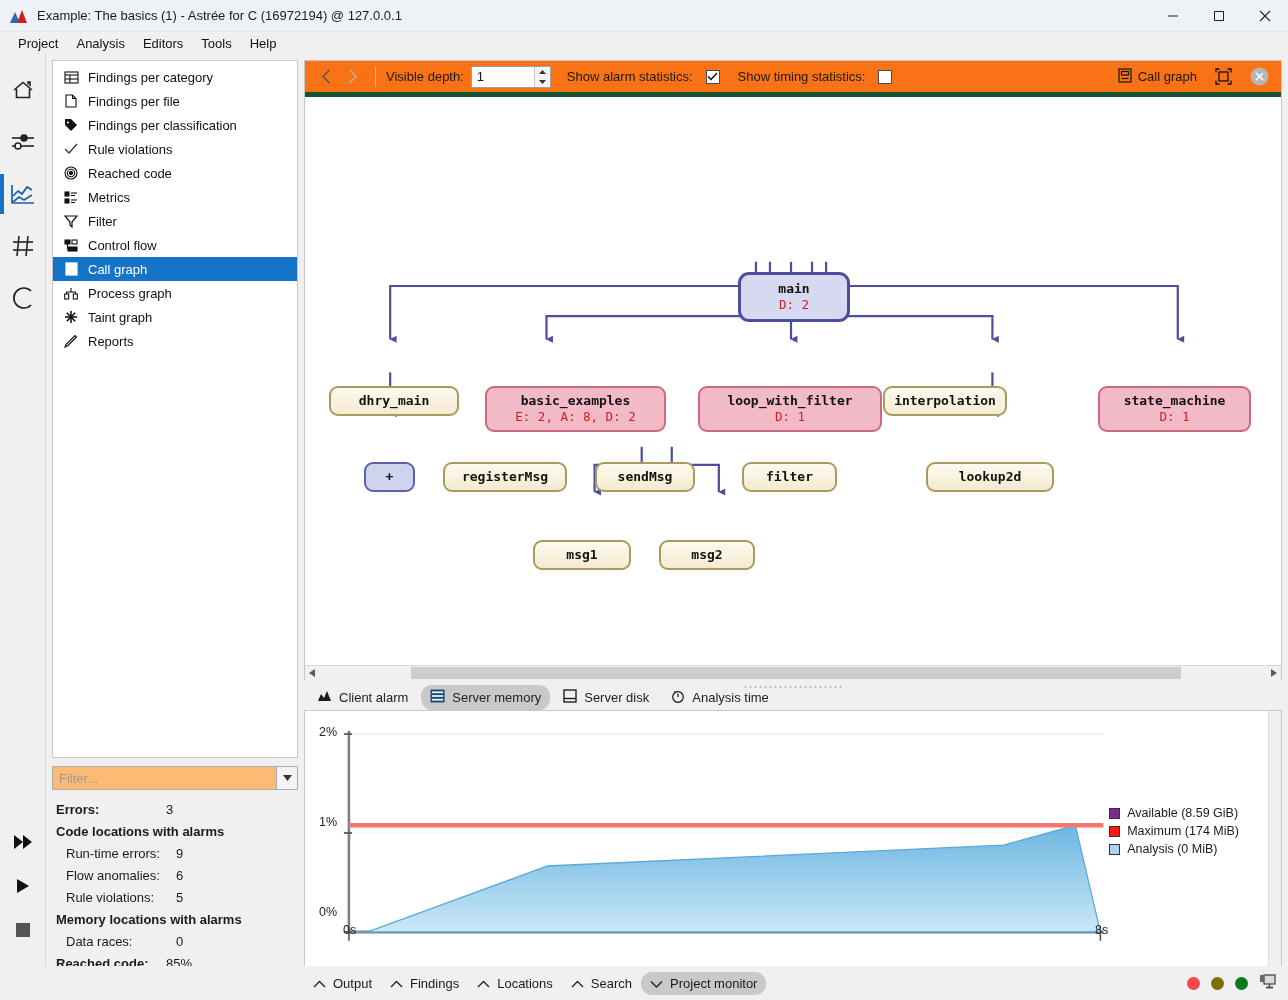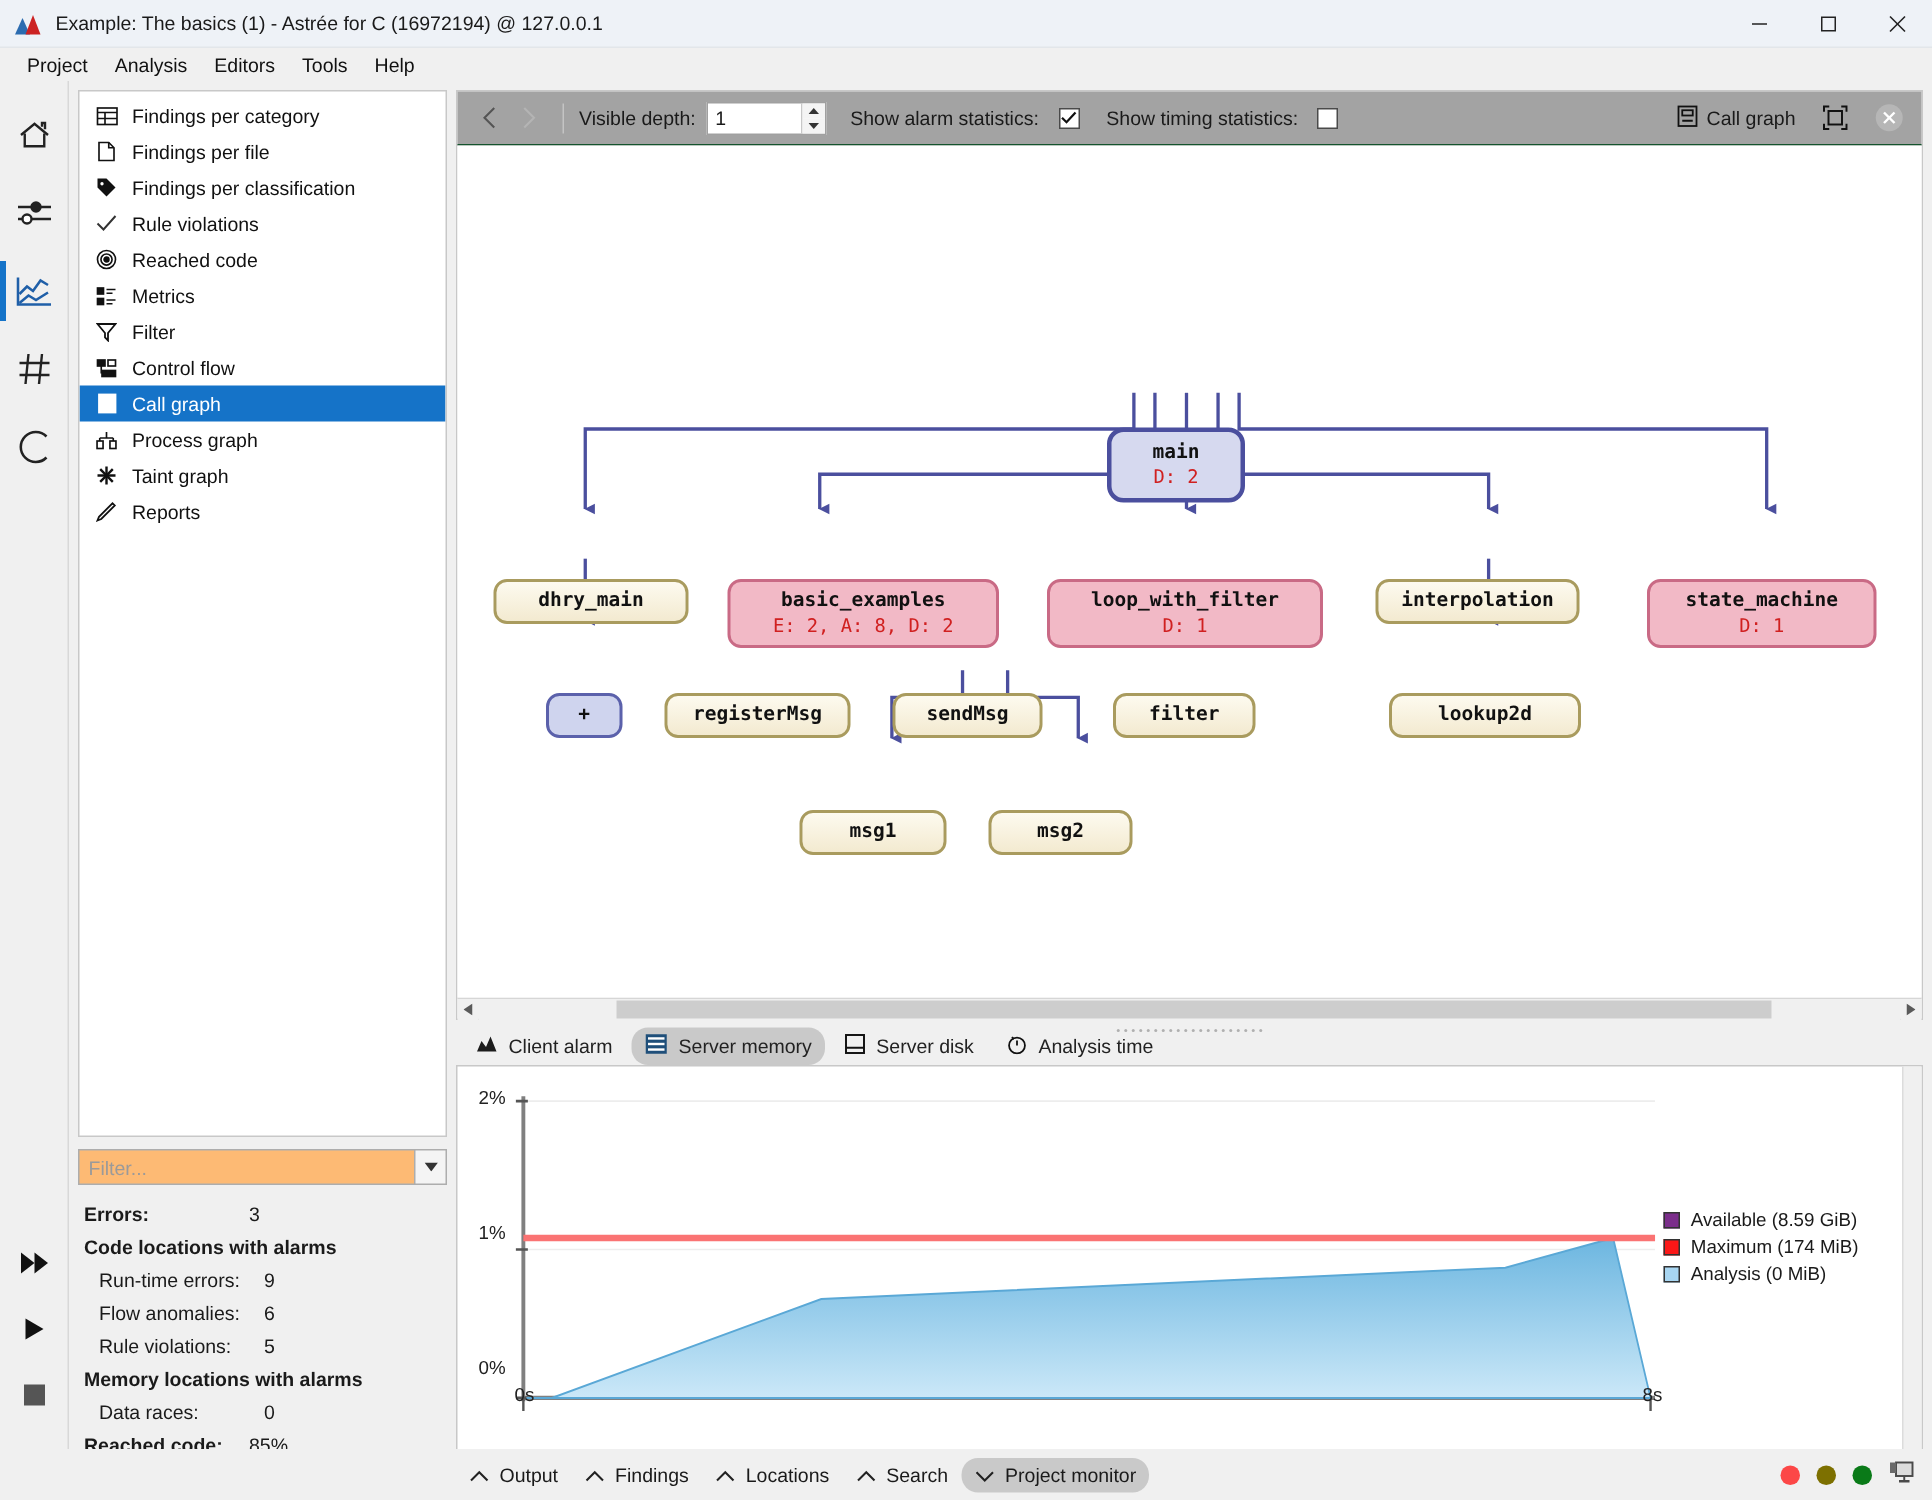--- a/index.html
+++ b/index.html
@@ -63,21 +63,21 @@
   .stat-title { font-weight:bold; height:22px; display:flex; align-items:center;text-align:center; }
   .stat-cols { display:grid; grid-template-columns:110px 1fr; }
   .stat-label { }
   .stat-label.b { font-weight:bold; }
 
   
   #content { flex:1; display:flex; flex-direction:column; background:#f0f0f0; padding:0 6px 0 0; }
 
   #graph-panel { margin-top:6px; background:#fff; border:1px solid #c8c8c8; display:flex; flex-direction:column;
                  height:620px; position:relative; }
-  #graph-toolbar { height:36px; background:#a3a3a3; border-bottom:1px solid #14532d; display:flex; align-items:center; padding:0 8px; }
+  #graph-toolbar { height:36px; background:#f97316; border-bottom:5px solid #14532d; display:flex; align-items:center; padding:0 8px; }
   .tb-nav { width:26px; height:26px; display:flex; align-items:center; justify-content:center; }
   .tb-sep { width:1px; height:20px; background:#c4c4c4; margin:0 10px; }
   .tb-label { font-size:13px; margin-right:7px; }
   #depth-spin { display:flex; height:22px; border:1px solid #a0a0a0; background:#fff; }
   #depth-val { width:62px; padding:0 5px; display:flex; align-items:center; font-size:13px; }
   #depth-arrows { width:16px; border-left:1px solid #c8c8c8; display:flex; flex-direction:column; }
   .spin-arr { flex:1; display:flex; align-items:center; justify-content:center; background:#f4f4f4; }
   .cbox { width:14px; height:14px; border:1px solid #4a4a4a; background:#fff; display:inline-flex;
           align-items:center; justify-content:center; margin-left:6px; vertical-align:middle; }
   .tb-right { margin-left:auto; display:flex; align-items:center; gap:10px; }
@@ -526,40 +526,40 @@
 
             <path d="M686 274 L686 315"></path>
 
             <path d="M336 348 L336 366 L289 366 L289 393"></path>
 
             <path d="M366 348 L366 366 L413 366 L413 393"></path>
           </g>
         </svg>
 
         <div id="nodes-layer">
-          <div class="node main" style="left:433px;top:188px;width:92px;height:50px;">
+          <div class="node main" style="left:433px;top:175px;width:112px;height:50px;">
             <span class="nm">main</span>
             <span class="sub">D: 2</span>
           </div>
 
           <div class="node cream" style="left:24px;top:289px;width:130px;height:30px;">
             <span class="nm">dhry_main</span>
           </div>
 
           <div class="node pink" style="left:180px;top:289px;width:181px;height:46px;">
             <span class="nm">basic_examples</span>
             <span class="sub">E: 2, A: 8, D: 2</span>
           </div>
 
           <div class="node pink" style="left:393px;top:289px;width:184px;height:46px;">
             <span class="nm">loop_with_filter</span>
             <span class="sub">D: 1</span>
           </div>
 
-          <div class="node cream" style="left:612px;top:289px;width:136px;height:30px;">
+          <div class="node cream" style="left:578px;top:289px;width:124px;height:30px;">
             <span class="nm">interpolation</span>
           </div>
 
           <div class="node pink" style="left:793px;top:289px;width:153px;height:46px;">
             <span class="nm">state_machine</span>
             <span class="sub">D: 1</span>
           </div>
 
           <div class="node plus" style="left:59px;top:365px;width:51px;height:30px;">
             <span class="nm">+</span>

